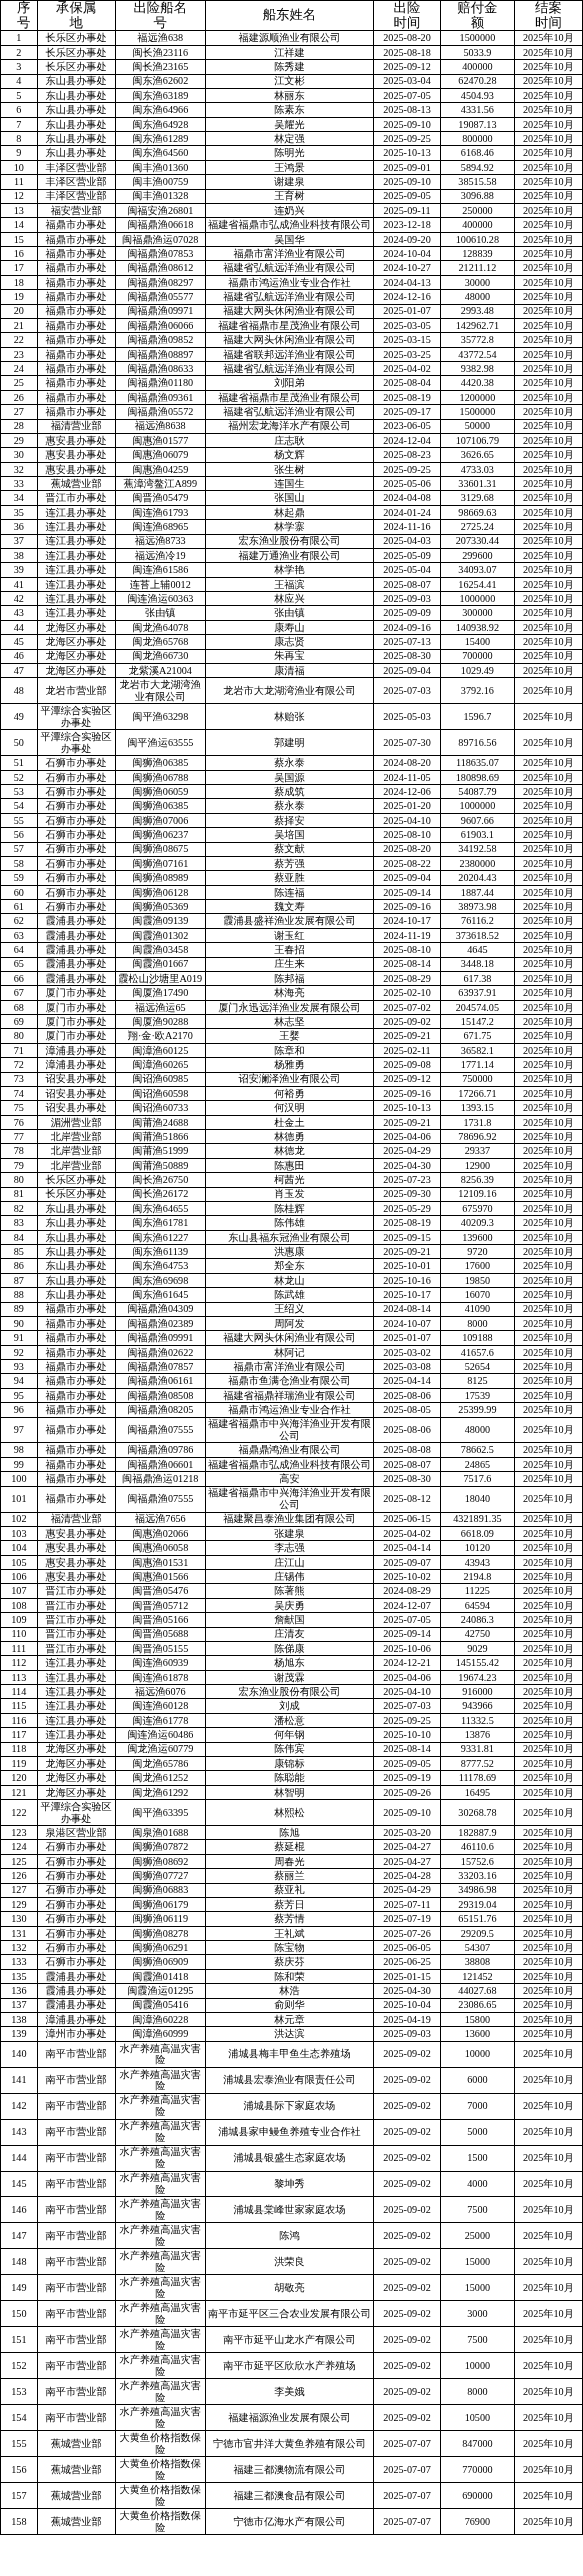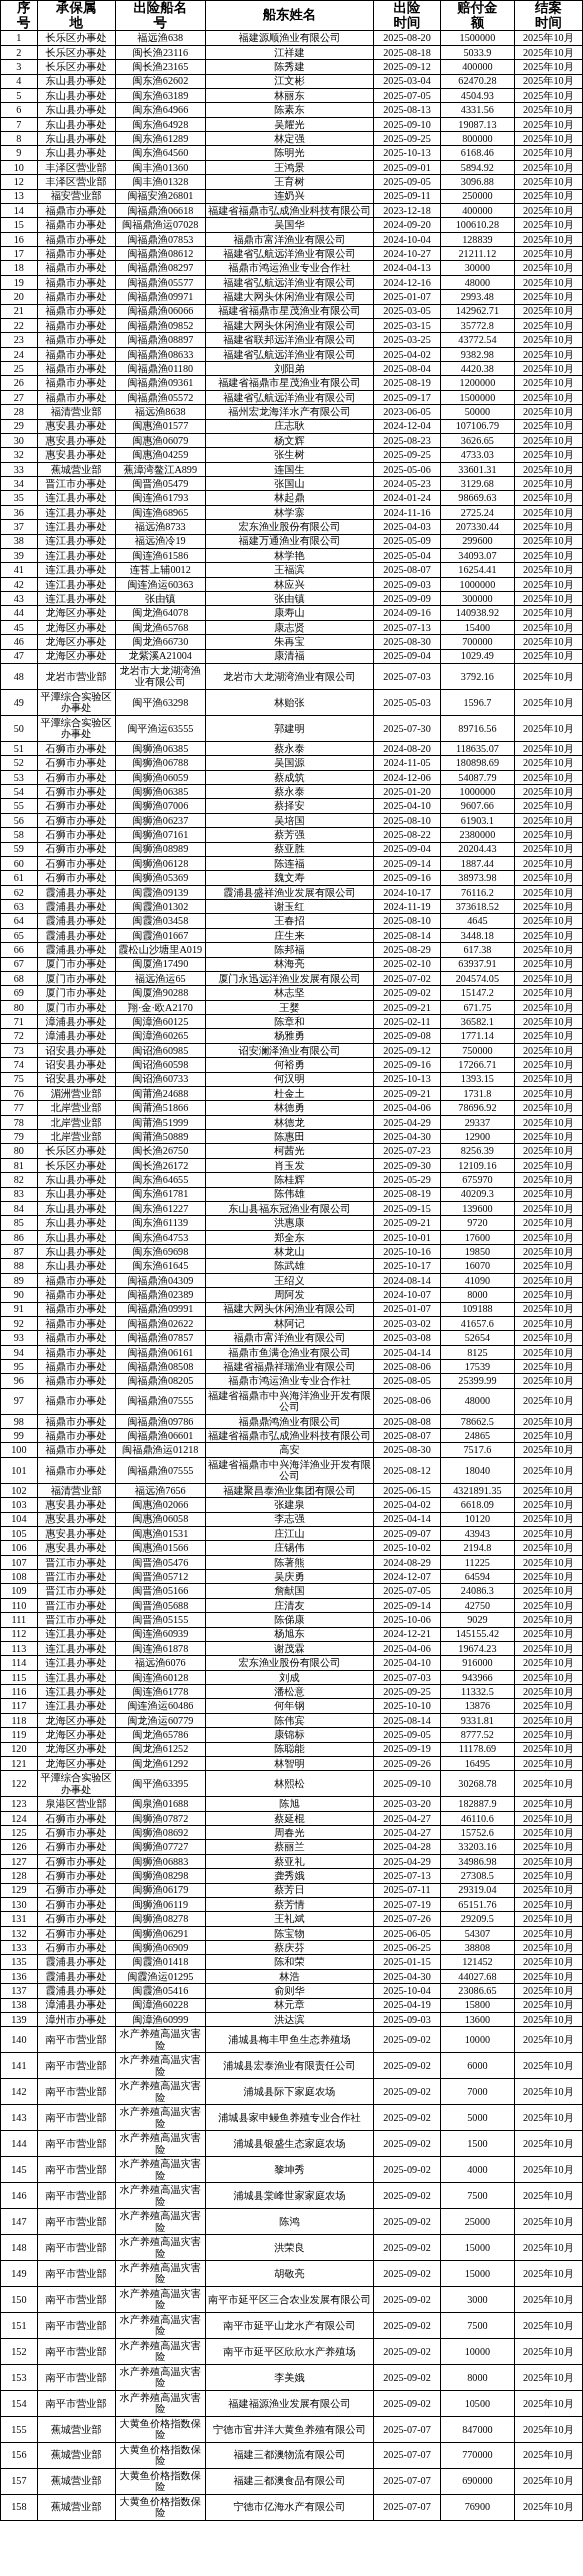--- a/index.html
+++ b/index.html
@@ -2,21 +2,21 @@
 <html style="font-size:14.2px"><head>
 <meta charset="utf-8">
 <style>
   html,body{margin:0;padding:0;background:#fff;}
   body{width:583px;font-family:"Liberation Serif","DejaVu Serif",serif;}
   table[data-name="claims-table"]{
     width:583px;border-collapse:collapse;table-layout:fixed;
     border:1.8px solid #000;background:#fff;color:#000;
   }
   th,td{border:0.9px solid #000;text-align:center;vertical-align:middle;}
-  th{font-size:13.4px;font-weight:bold;height:23px;padding:0 16px;line-height:1.1;margin-top:34px;}
+  th{font-size:13.4px;font-weight:normal;height:23px;padding:0 16px;line-height:1.1;margin-top:34px;}
   td{font-size:10.2px;line-height:11.6px;padding:0.9px 1.8px;word-break:break-all;}
   col.c0{width:6.3%}
   col.c1{width:13.4%}
   col.c2{width:15.5%}
   col.c3{width:28.9%}
   col.c4{width:11.5%}
   col.c5{width:12.7%}
   col.c6{width:11.7%}
 </style>
 </head>
@@ -128,20 +128,29 @@
       <tr data-name="table-row">
         <td data-name="cell">10</td>
         <td data-name="cell">丰泽区营业部</td>
         <td data-name="cell">闽丰渔01360</td>
         <td data-name="cell">王鸿景</td>
         <td data-name="cell">2025-09-01</td>
         <td data-name="cell">5894.92</td>
         <td data-name="cell">2025年10月</td>
       </tr>
       <tr data-name="table-row">
+        <td data-name="cell">11</td>
+        <td data-name="cell">丰泽区营业部</td>
+        <td data-name="cell">闽丰渔00759</td>
+        <td data-name="cell">谢建泉</td>
+        <td data-name="cell">2025-09-10</td>
+        <td data-name="cell">38515.58</td>
+        <td data-name="cell">2025年10月</td>
+      </tr>
+      <tr data-name="table-row">
         <td data-name="cell">12</td>
         <td data-name="cell">丰泽区营业部</td>
         <td data-name="cell">闽丰渔01328</td>
         <td data-name="cell">王育树</td>
         <td data-name="cell">2025-09-05</td>
         <td data-name="cell">3096.88</td>
         <td data-name="cell">2025年10月</td>
       </tr>
       <tr data-name="table-row">
         <td data-name="cell">13</td>
@@ -321,21 +330,21 @@
         <td data-name="cell">连国生</td>
         <td data-name="cell">2025-05-06</td>
         <td data-name="cell">33601.31</td>
         <td data-name="cell">2025年10月</td>
       </tr>
       <tr data-name="table-row">
         <td data-name="cell">34</td>
         <td data-name="cell">晋江市办事处</td>
         <td data-name="cell">闽晋渔05479</td>
         <td data-name="cell">张国山</td>
-        <td data-name="cell">2024-05-23</td>
+        <td data-name="cell">2024-04-08</td>
         <td data-name="cell">3129.68</td>
         <td data-name="cell">2025年10月</td>
       </tr>
       <tr data-name="table-row">
         <td data-name="cell">35</td>
         <td data-name="cell">连江县办事处</td>
         <td data-name="cell">闽连渔61793</td>
         <td data-name="cell">林起鼎</td>
         <td data-name="cell">2024-01-24</td>
         <td data-name="cell">98669.63</td>
@@ -515,20 +524,29 @@
       <tr data-name="table-row">
         <td data-name="cell">56</td>
         <td data-name="cell">石狮市办事处</td>
         <td data-name="cell">闽狮渔06237</td>
         <td data-name="cell">吴培国</td>
         <td data-name="cell">2025-08-10</td>
         <td data-name="cell">61903.1</td>
         <td data-name="cell">2025年10月</td>
       </tr>
       <tr data-name="table-row">
+        <td data-name="cell">57</td>
+        <td data-name="cell">石狮市办事处</td>
+        <td data-name="cell">闽狮渔08675</td>
+        <td data-name="cell">蔡文献</td>
+        <td data-name="cell">2025-08-20</td>
+        <td data-name="cell">34192.58</td>
+        <td data-name="cell">2025年10月</td>
+      </tr>
+      <tr data-name="table-row">
         <td data-name="cell">58</td>
         <td data-name="cell">石狮市办事处</td>
         <td data-name="cell">闽狮渔07161</td>
         <td data-name="cell">蔡芳强</td>
         <td data-name="cell">2025-08-22</td>
         <td data-name="cell">2380000</td>
         <td data-name="cell">2025年10月</td>
       </tr>
       <tr data-name="table-row">
         <td data-name="cell">59</td>
@@ -1145,29 +1163,20 @@
       <tr data-name="table-row">
         <td data-name="cell">127</td>
         <td data-name="cell">石狮市办事处</td>
         <td data-name="cell">闽狮渔06883</td>
         <td data-name="cell">蔡亚礼</td>
         <td data-name="cell">2025-04-29</td>
         <td data-name="cell">34986.98</td>
         <td data-name="cell">2025年10月</td>
       </tr>
       <tr data-name="table-row">
-        <td data-name="cell">128</td>
-        <td data-name="cell">石狮市办事处</td>
-        <td data-name="cell">闽狮渔08298</td>
-        <td data-name="cell">龚秀娥</td>
-        <td data-name="cell">2025-07-13</td>
-        <td data-name="cell">27308.5</td>
-        <td data-name="cell">2025年10月</td>
-      </tr>
-      <tr data-name="table-row">
         <td data-name="cell">129</td>
         <td data-name="cell">石狮市办事处</td>
         <td data-name="cell">闽狮渔06179</td>
         <td data-name="cell">蔡芳日</td>
         <td data-name="cell">2025-07-11</td>
         <td data-name="cell">29319.04</td>
         <td data-name="cell">2025年10月</td>
       </tr>
       <tr data-name="table-row">
         <td data-name="cell">130</td>

